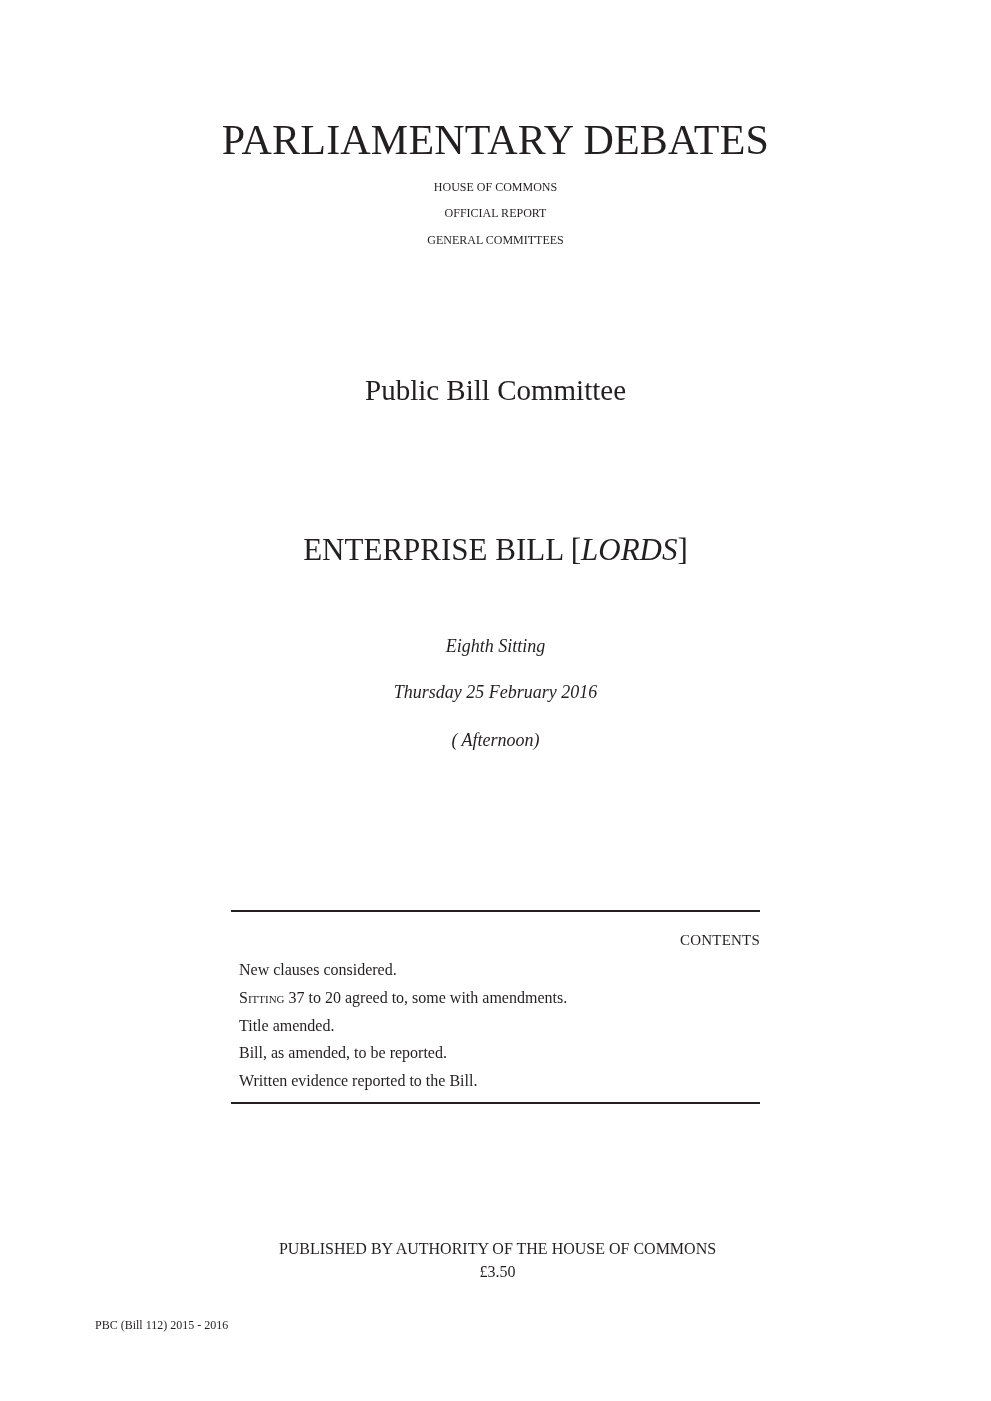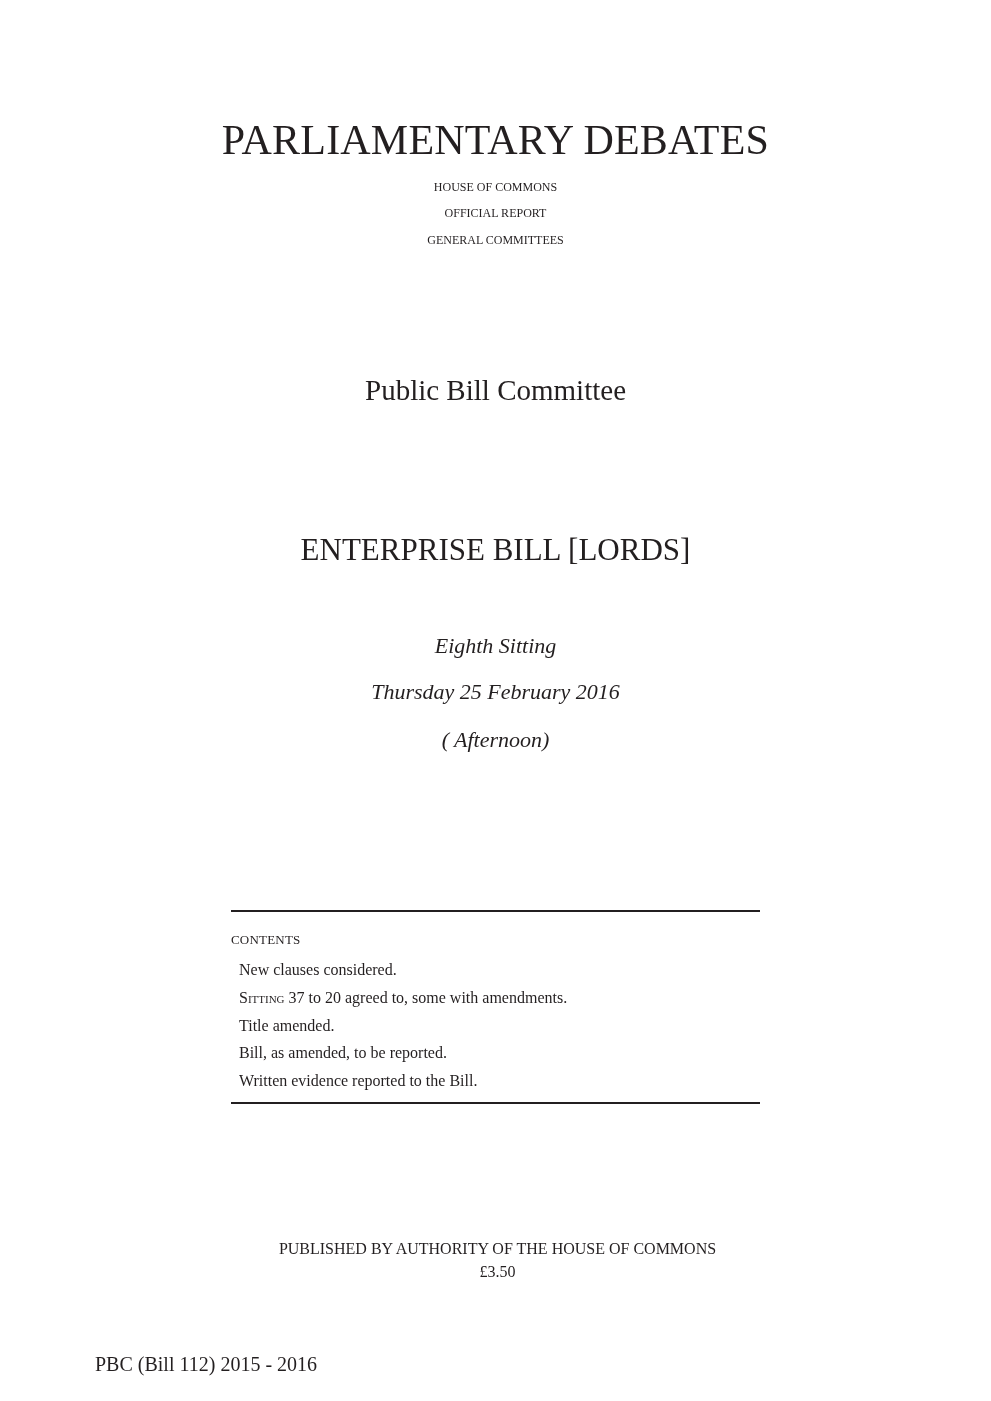--- a/index.html
+++ b/index.html
@@ -35,44 +35,44 @@
     .committee {
       top: 372px;
       font-size: 29px;
       line-height: 36px;
     }
     .bill-title {
       top: 530px;
       font-size: 31px;
       line-height: 40px;
     }
-    .bill-title .ital { }
+    .bill-title .ital { font-style: italic; }
 
     .sitting, .date, .session {
       font-style: italic;
-      font-size: 22px;
+      font-size: 18px;
       line-height: 28px;
     }
     .sitting { top: 632px; }
     .date { top: 678px; }
     .session { top: 726px; }
 
     .contents-box {
       left: 231px;
       top: 910px;
       width: 529px;
     }
     .rule {
       height: 0;
       border-top: 2px solid #231f20;
       width: 529px;
     }
     .contents-heading {
-      text-align: left;
-      font-size: 13px;
+      text-align: right;
+      font-size: 15px;
       line-height: 20px;
       margin-top: 18px;
       margin-bottom: 10px;
       letter-spacing: 0.2px;
     }
     .contents-list {
       list-style: none;
       margin: 0;
       padding: 0;
       font-size: 16px;
@@ -93,22 +93,22 @@
     .price {
       top: 1262px;
       font-size: 16px;
       line-height: 20px;
       left: 0;
       width: 995px;
       text-align: center;
     }
     .ref {
       left: 95px;
-      top: 1354px;
-      font-size: 20px;
+      top: 1315px;
+      font-size: 12px;
       line-height: 20px;
     }
   </style>
 </head>
 <body>
 
 <div class="abs center main-title">PARLIAMENTARY DEBATES</div>
 
 <div class="abs center sub-line sub1">HOUSE OF COMMONS</div>
 <div class="abs center sub-line sub2">OFFICIAL REPORT</div>

